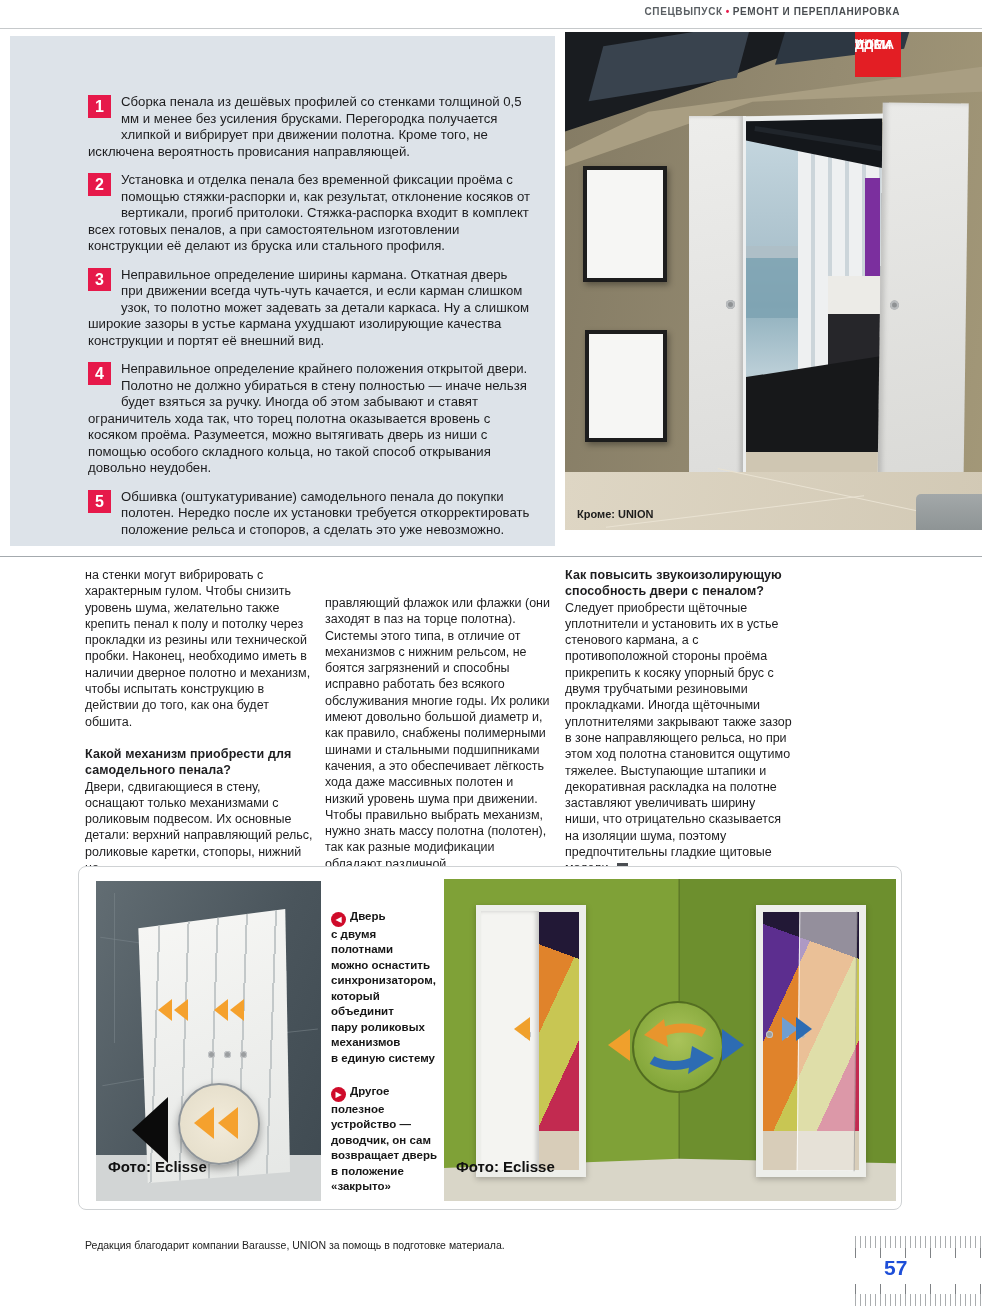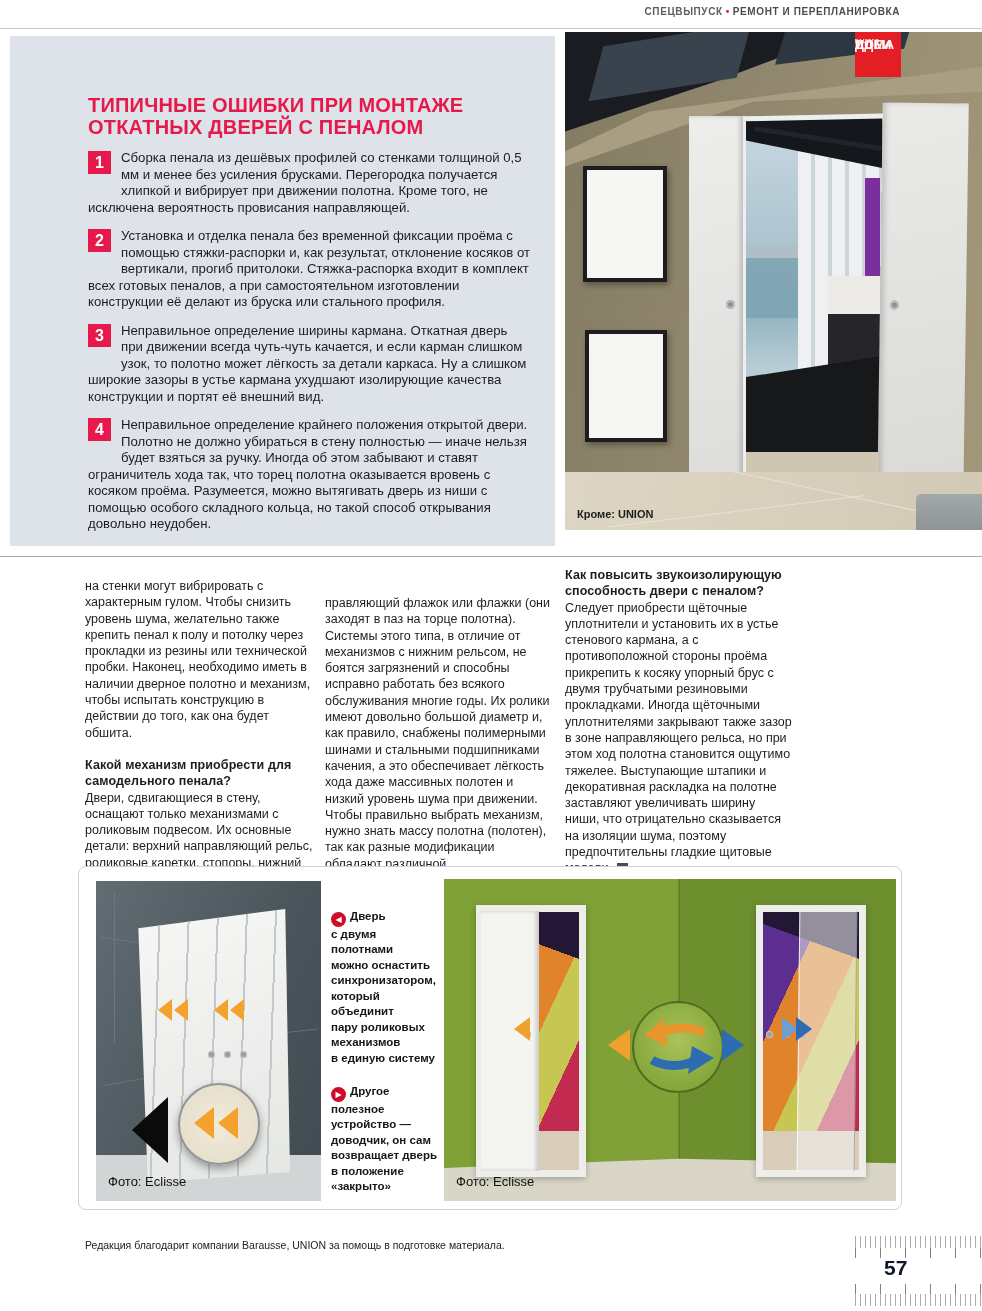--- a/index.html
+++ b/index.html
@@ -55,21 +55,21 @@
   .logo{left:290px;top:0;width:46px;height:45px;background:#e31e24;color:#fff;text-align:center;line-height:1;box-sizing:border-box;padding-top:7px;}
   .logo .l1,.logo .l3{font-size:12.5px;font-weight:800;letter-spacing:.3px;}
   .logo .l2{font-size:4.5px;font-weight:bold;letter-spacing:.8px;margin:1px 0;}
 
   
   .mid-rule{position:absolute;top:556px;left:0;width:982px;height:1px;background:#a4aaae;}
   .col{position:absolute;top:567px;font-size:12.5px;line-height:16.3px;color:#1d1d1f;}
   .col p{margin:0;}
   .col .subhead{font-weight:bold;margin:16px 0 0 0;letter-spacing:.1px;}
   .col .subhead.first{margin-top:0;}
-  .c1{left:85px;width:228px;margin-top:11px;}
+  .c1{left:85px;width:228px;}
   .c2{left:325px;width:228px;margin-top:28px;}
   .c3{left:565px;width:228px;}
   .c4{left:805px;width:136px;font-weight:bold;font-size:12px;line-height:16.5px;}
   .prewrap{white-space:pre-line;}
   .cap-ic{display:inline-block;width:15px;height:15px;border-radius:50%;background:#cf0b2a;color:#fff;font-size:8px;line-height:15px;text-align:center;vertical-align:-2px;margin-right:4px;font-weight:normal;}
   .endmark{display:inline-block;width:11px;height:10px;background:#4a4e52;margin-left:5px;vertical-align:-1px;position:relative;}
   .endmark::before{content:"";position:absolute;left:2px;top:3px;width:2px;height:7px;background:#fff;}
   .endmark::after{content:"";position:absolute;left:6px;top:3px;width:2px;height:7px;background:#e6402a;}
 
   
@@ -78,21 +78,21 @@
   .fig-art *{position:absolute;}
   
   .fa-left{left:17px;top:14px;width:225px;height:320px;background:linear-gradient(115deg,#626d73,#4a555c 55%,#3f4a51);}
   .sk{background:#7b868c;opacity:.55;}
   .fa-left .floor{left:0;bottom:0;width:100%;height:46px;background:#d2d5d5;}
   .doorblock{left:36px;top:28px;width:158px;height:274px;clip-path:polygon(4% 7%,97% 0,100% 96%,10% 100%);background:repeating-linear-gradient(92deg,rgba(0,0,0,0) 0 27px,#c3c8c9 27px 29px),linear-gradient(160deg,#f7f7f5,#e5e7e5);}
   .tri-l{background:#f5a12d;clip-path:polygon(100% 0,100% 100%,0 50%);}
   .tri-r{background:#2d6cb3;clip-path:polygon(0 0,100% 50%,0 100%);}
   .black-arrow{left:36px;top:216px;width:36px;height:66px;background:#0b0b0b;clip-path:polygon(100% 0,100% 100%,0 50%);}
   .inset-circle{left:82px;top:202px;width:78px;height:78px;border-radius:50%;background:radial-gradient(#f2ebda,#e2dbc7);border:2px solid #8f959a;box-shadow:0 4px 8px rgba(0,0,0,.35);}
-  .fig-credit{left:12px;bottom:12px;font-size:13px;font-weight:normal;color:#111;}
+  .fig-credit{left:12px;bottom:26px;font-size:15px;font-weight:bold;color:#111;}
   
   .fig-cap{position:absolute;left:252px;width:106px;font-size:11.5px;line-height:15.5px;font-weight:bold;color:#161616;}
   .cap1{top:30px;}
   .cap2{top:205px;}
   
   .fa-right{left:365px;top:12px;width:452px;height:322px;background:linear-gradient(90deg,#7fa137 0 52%,#6d8f2e 52%);}
   .fa-right .corner{left:234px;top:0;width:2px;height:100%;background:rgba(0,0,0,.14);}
   .fa-right .floor{left:0;bottom:0;width:100%;height:46px;background:#d9d6c8;clip-path:polygon(0 28%,52% 8%,100% 18%,100% 100%,0 100%);}
   .dframe{box-sizing:border-box;background:#edeeea;box-shadow:0 2px 6px rgba(0,0,0,.25);}
   .dints{inset:7px;background:linear-gradient(200deg,#221836 0 16%,rgba(0,0,0,0) 16%),linear-gradient(115deg,#5c2e8f 0 28%,#e0832b 28% 52%,#c8c653 52% 72%,#c22a50 72%);}
@@ -100,43 +100,41 @@
   .dpanel{background:#f4f4f1;box-shadow:inset -3px 0 4px rgba(0,0,0,.18);}
   .gpanel{background:rgba(242,242,240,.55);border-left:1px solid rgba(255,255,255,.8);border-right:1px solid rgba(120,120,120,.5);}
   .cycle{left:188px;top:122px;width:88px;height:88px;border-radius:50%;background:radial-gradient(circle at 50% 42%,#aac35a,#86a83c 68%,#7ba034);border:2px solid rgba(40,60,10,.55);}
   .fr-hdl{width:7px;height:7px;border-radius:50%;background:#9b9ea0;box-shadow:inset 0 0 0 1px #c5c8ca;}
 
   
   .ack{position:absolute;left:85px;top:1228px;font-size:10.5px;color:#222;}
   .ruler{position:absolute;left:855px;width:127px;}
   .ruler-top{top:1236px;height:22px;background:repeating-linear-gradient(90deg,#aaadaf 0 1px,rgba(0,0,0,0) 1px 5px) 0 0/100% 12px no-repeat,repeating-linear-gradient(90deg,#7f8285 0 1px,rgba(0,0,0,0) 1px 25px) 0 0/100% 22px no-repeat;}
   .ruler-bottom{top:1284px;height:22px;background:repeating-linear-gradient(90deg,#aaadaf 0 1px,rgba(0,0,0,0) 1px 5px) 0 100%/100% 12px no-repeat,repeating-linear-gradient(90deg,#7f8285 0 1px,rgba(0,0,0,0) 1px 25px) 0 100%/100% 22px no-repeat;}
-  .pageno{position:absolute;left:884px;top:1256px;font-size:21px;font-weight:800;color:#0f172a;}
+  .pageno{position:absolute;left:884px;top:1256px;font-size:21px;font-weight:800;color:#1d4ed8;}
 </style>
 </head>
 <body>
 
 <div class="page">
 
   <div class="masthead">
     <span>СПЕЦВЫПУСК</span><span class="dot">•</span><span class="sect">РЕМОНТ И ПЕРЕПЛАНИРОВКА</span>
   </div>
   <div class="head-rule"></div>
 
   <section class="mbox">
-    <h1 class="prewrap">ТИПИЧНЫЕ ОШИБКИ ПРИ МОНТАЖЕ
-ОТКАТНЫХ ДВЕРЕЙ С ПЕНАЛОМ</h1>
     <div class="mitem">
       <span class="num">1</span><span>Сборка пенала из дешёвых профилей со стенками толщиной 0,5 мм и менее без усиления брусками. Перегородка получается хлипкой и вибрирует при движении полотна. Кроме того, не исключена вероятность провисания направляющей.</span>
     </div>
     <div class="mitem">
       <span class="num">2</span><span>Установка и отделка пенала без временной фиксации проёма с помощью стяжки-распорки и, как результат, отклонение косяков от вертикали, прогиб притолоки. Стяжка-распорка входит в комплект всех готовых пеналов, а при самостоятельном изготовлении конструкции её делают из бруска или стального профиля.</span>
     </div>
     <div class="mitem">
-      <span class="num">3</span><span>Неправильное определение ширины кармана. Откатная дверь при движении всегда чуть-чуть качается, и если карман слишком узок, то полотно может лёгкость за детали каркаса. Ну а слишком широкие зазоры в устье кармана ухудшают изолирующие качества конструкции и портят её внешний вид.</span>
+      <span class="num">3</span><span>Неправильное определение ширины кармана. Откатная дверь при движении всегда чуть-чуть качается, и если карман слишком узок, то полотно может задевать за детали каркаса. Ну а слишком широкие зазоры в устье кармана ухудшают изолирующие качества конструкции и портят её внешний вид.</span>
     </div>
     <div class="mitem">
       <span class="num">4</span><span>Неправильное определение крайнего положения открытой двери. Полотно не должно убираться в стену полностью — иначе нельзя будет взяться за ручку. Иногда об этом забывают и ставят ограничитель хода так, что торец полотна оказывается вровень с косяком проёма. Разумеется, можно вытягивать дверь из ниши с помощью особого складного кольца, но такой способ открывания довольно неудобен.</span>
     </div>
     <div class="mitem">
       <span class="num">5</span><span>Обшивка (оштукатуривание) самодельного пенала до покупки полотен. Нередко после их установки требуется откорректировать положение рельса и стопоров, а сделать это уже невозможно.</span>
     </div>
   </section>
 
   <section class="hero">

